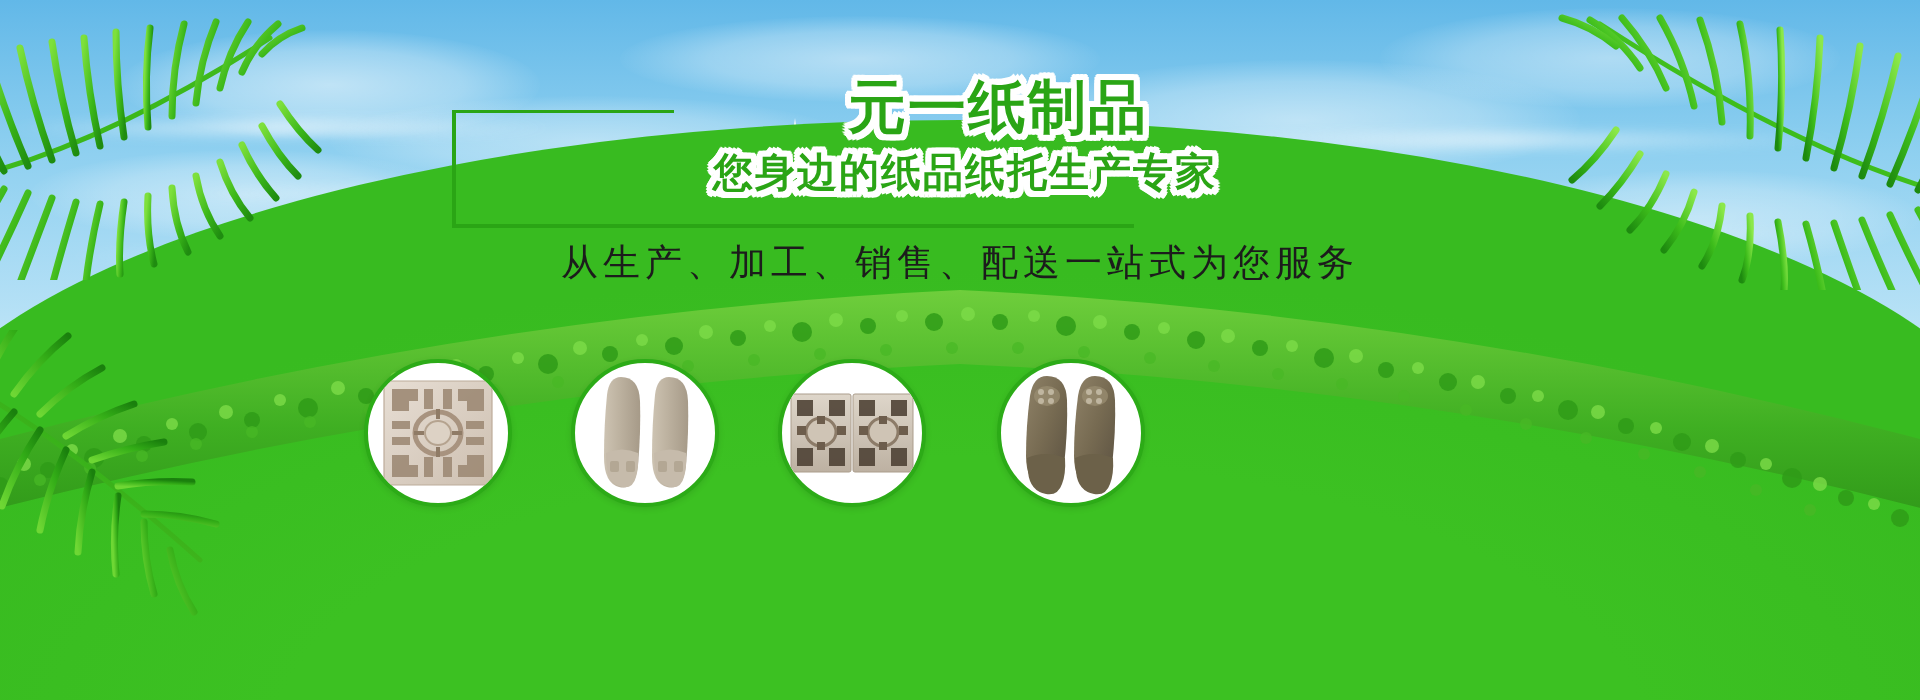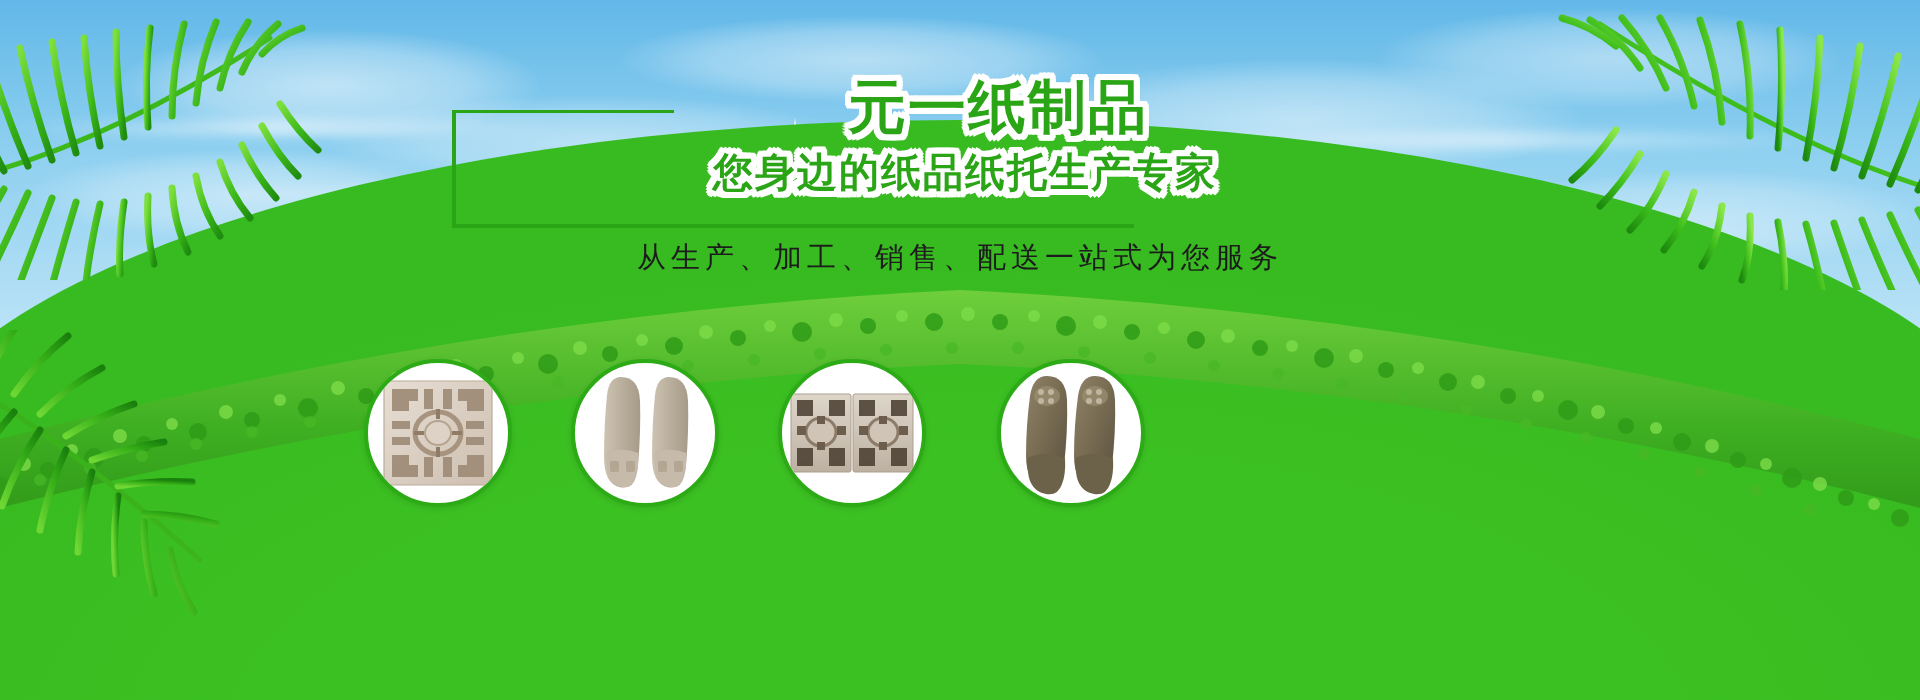--- a/index.html
+++ b/index.html
@@ -45,21 +45,21 @@
       -6px 0 0 #fff, 6px 0 0 #fff, 0 -6px 0 #fff, 0 6px 0 #fff,
       -4px -6px 0 #fff, 4px -6px 0 #fff, -4px 6px 0 #fff, 4px 6px 0 #fff,
       -6px -3px 0 #fff, 6px -3px 0 #fff, -6px 3px 0 #fff, 6px 3px 0 #fff;
   }
   .line1{font-size:58px;padding-left:76px;}
   .line2{font-size:40px;margin-top:16px;padding-left:10px;}
 
   .subtitle{
     position:absolute;left:0;top:238px;width:1920px;text-align:center;
     font-family:"DejaVu Sans","Liberation Sans",sans-serif;
-    font-size:29px;color:#1c1c1c;letter-spacing:5px;font-weight:400;
+    font-size:37px;color:#1c1c1c;letter-spacing:5px;font-weight:400;
   }
 
   
   .circles{position:absolute;left:0;top:0;width:1920px;height:700px;}
   .circle{
     position:absolute;width:148px;height:148px;border-radius:50%;
     background:#fff;border:4px solid #2cab17;
     display:flex;align-items:center;justify-content:center;overflow:hidden;
     box-shadow:0 2px 6px rgba(0,0,0,.10);
   }

